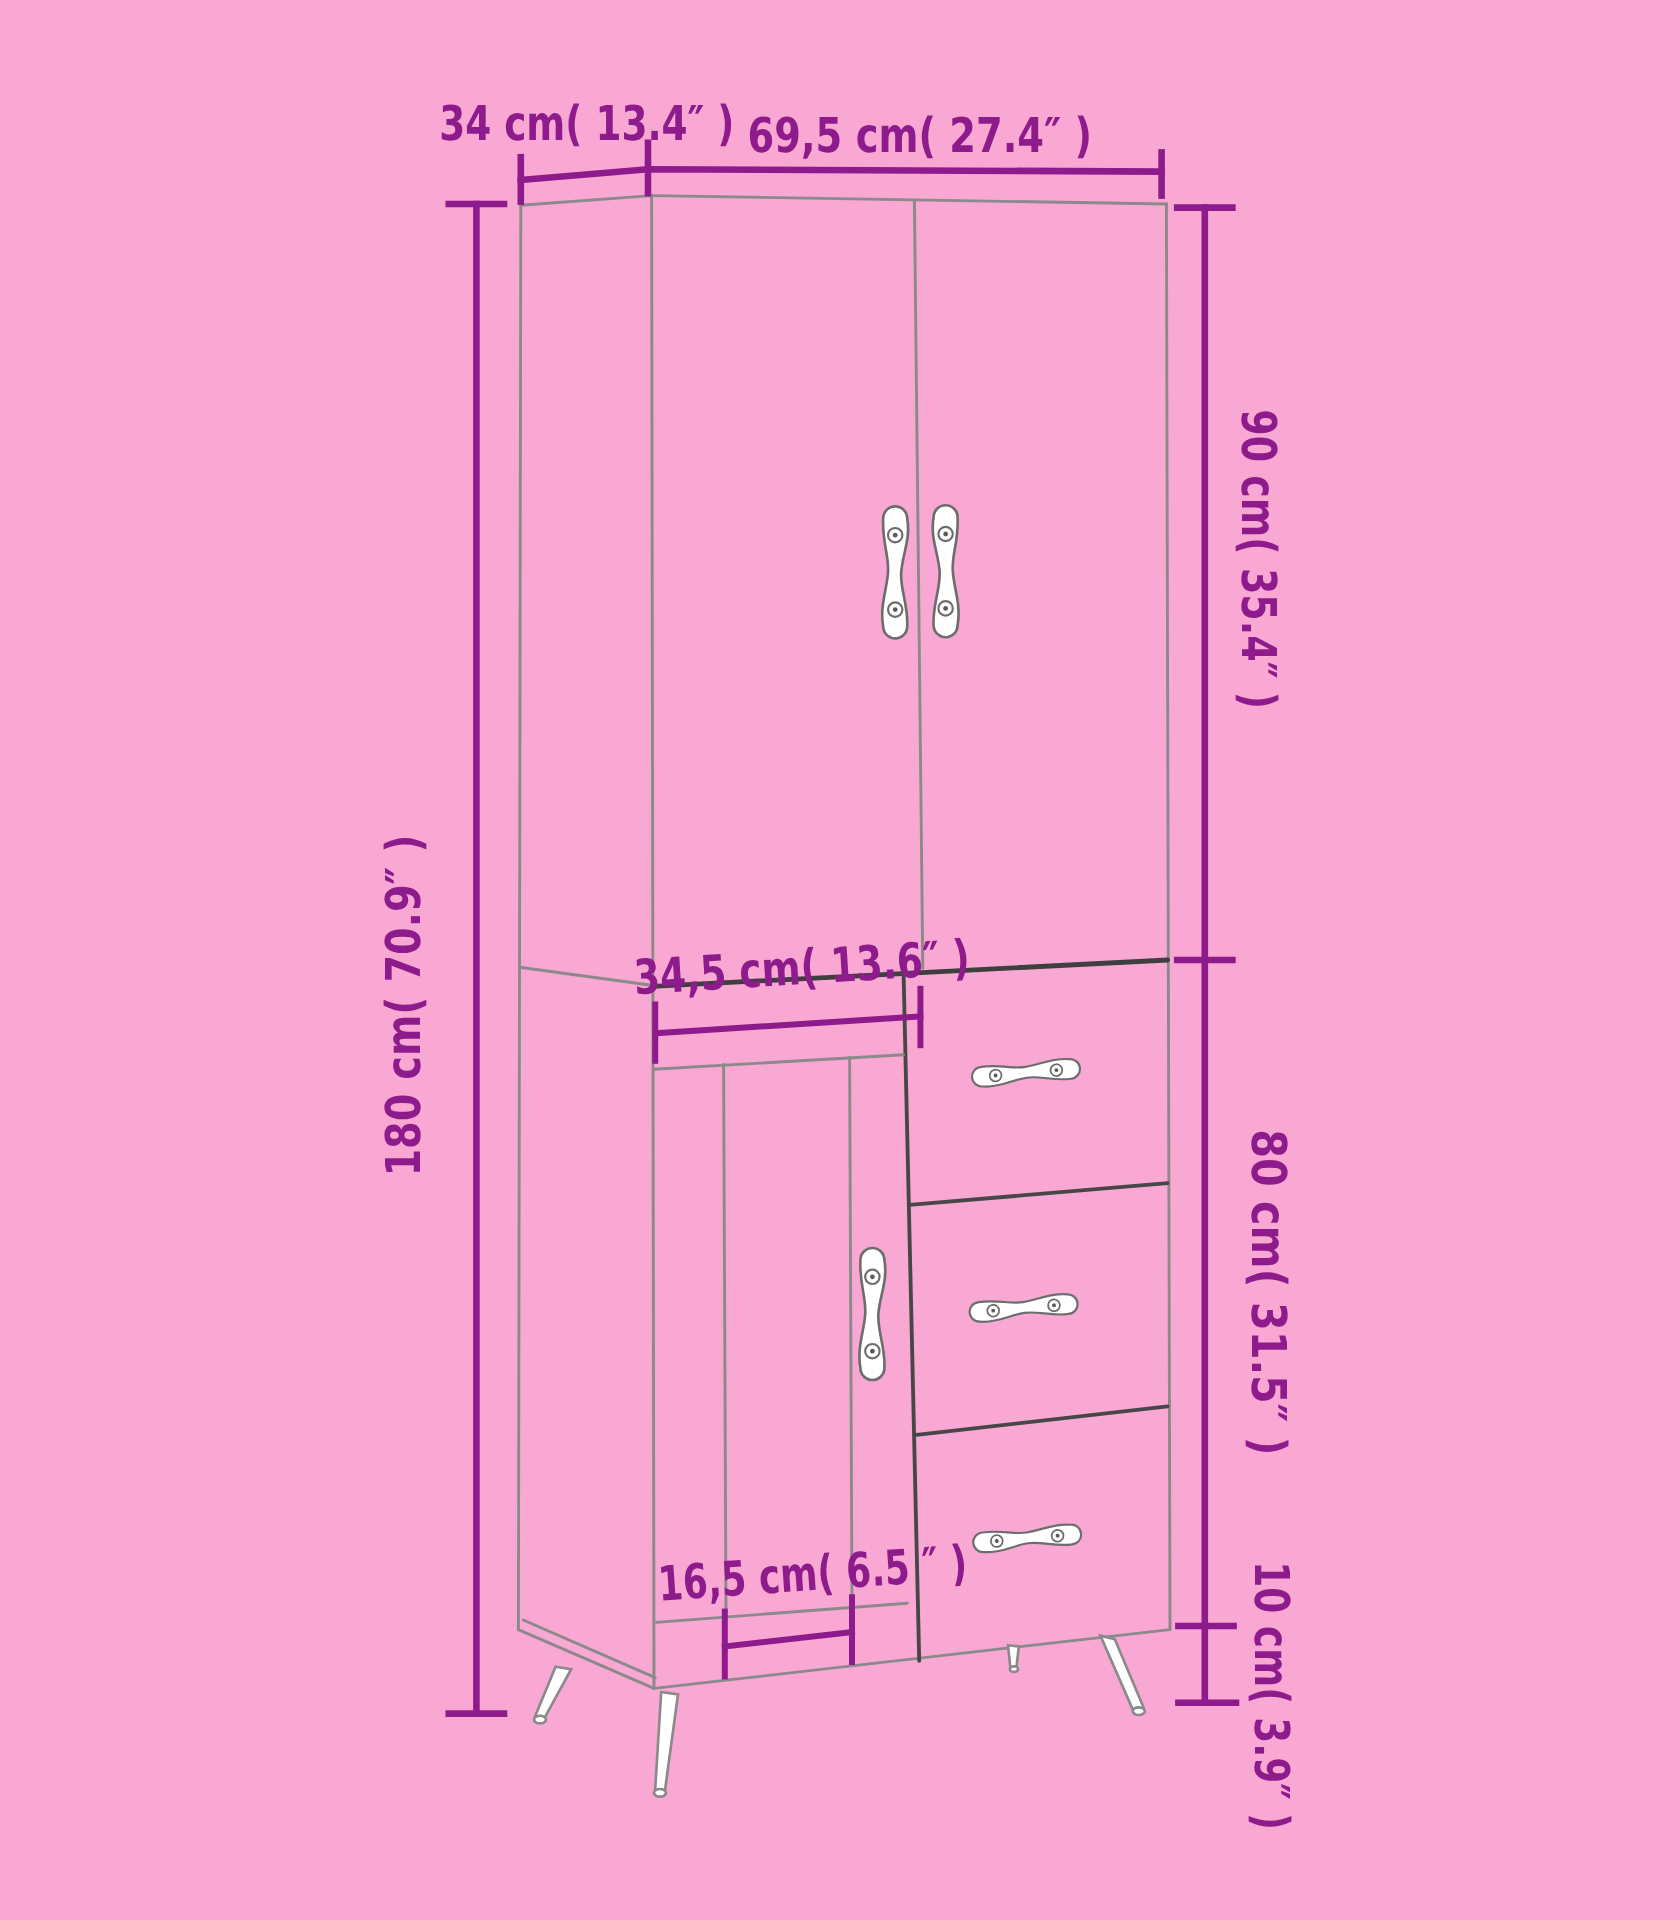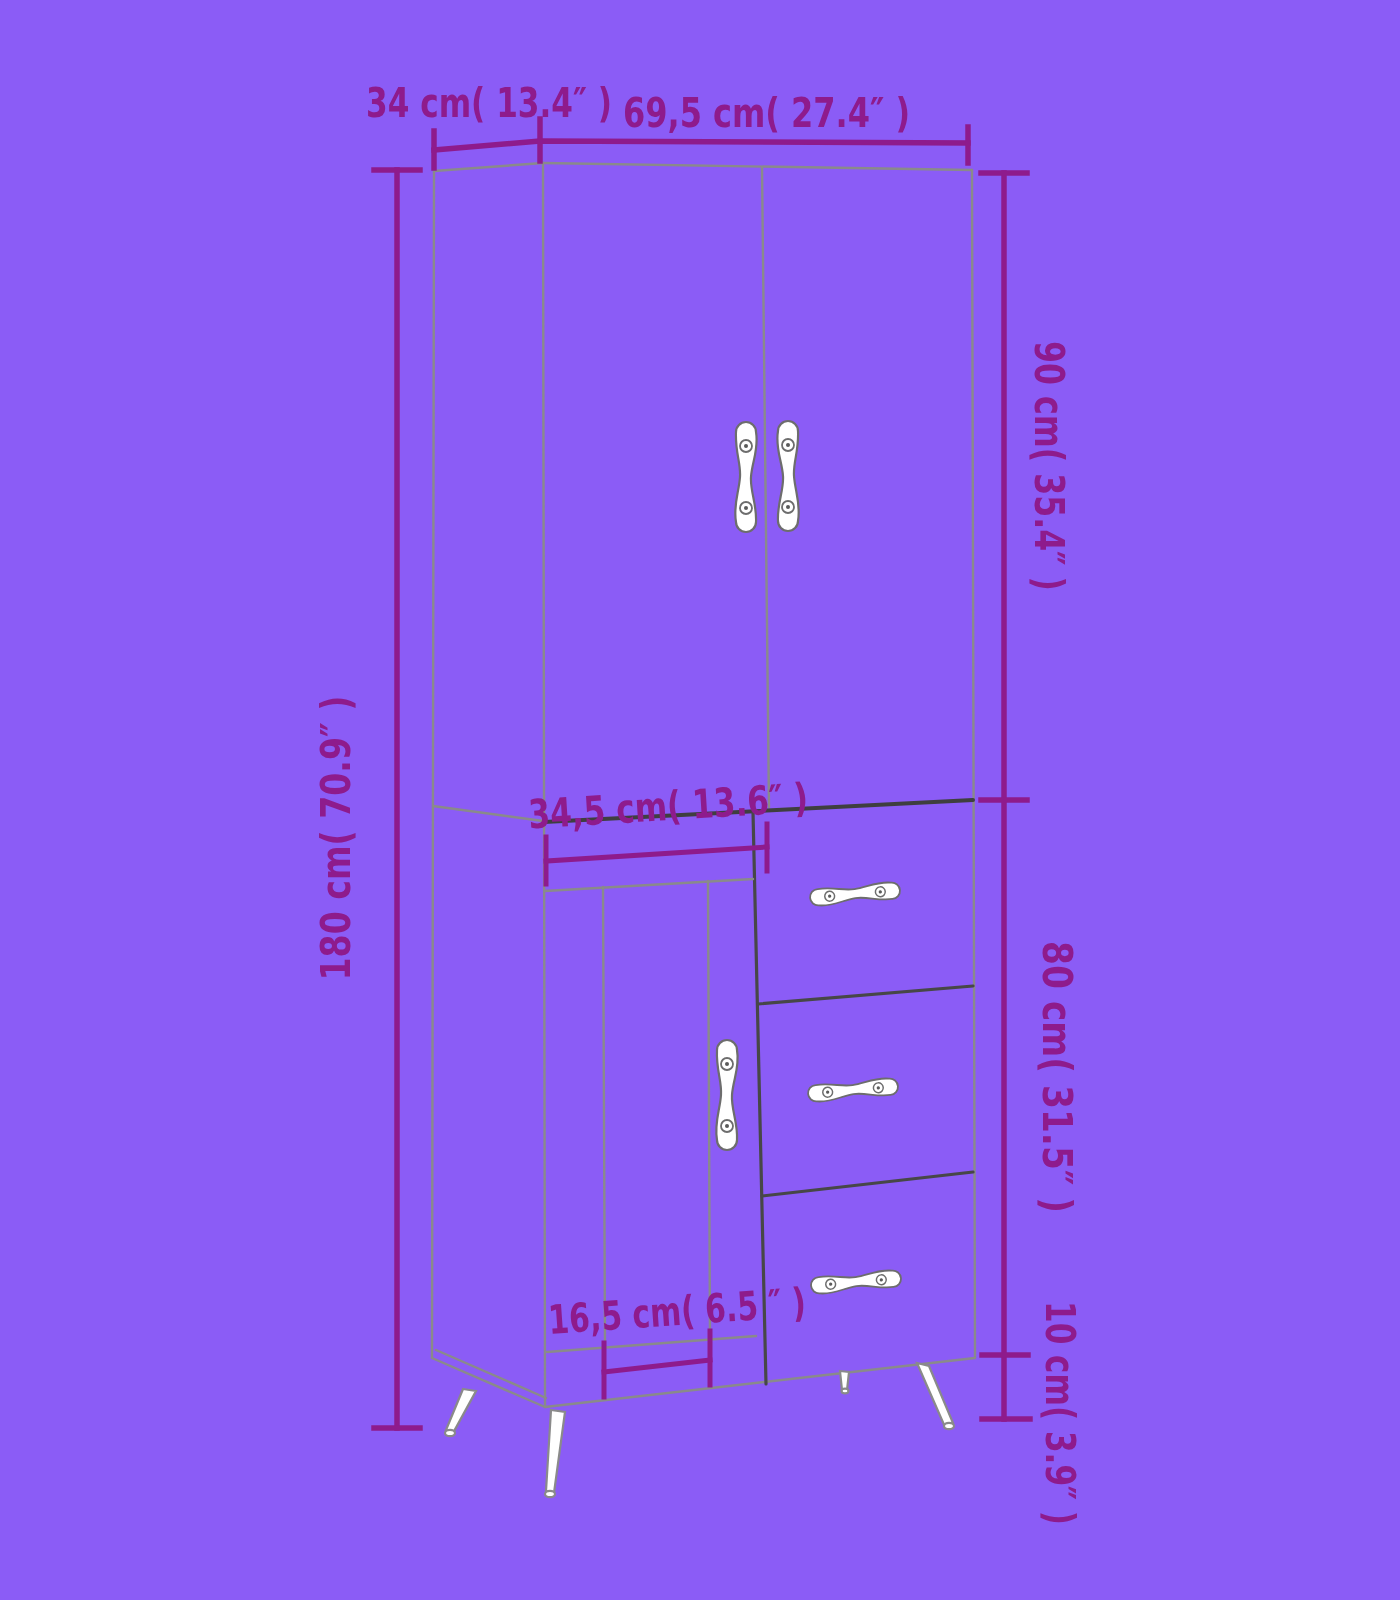--- a/index.html
+++ b/index.html
@@ -1,16 +1,16 @@
 <!DOCTYPE html>
 <html><head>
 <meta charset="utf-8">
 <style>
   html,body{margin:0;padding:0;background:#fdfdfd;}
-  .stage{position:relative;width:1400px;height:1600px;background:#8b5cf6;overflow:hidden;}
+  .stage{position:relative;width:1400px;height:1600px;background:#f9a8d4;overflow:hidden;}
   svg{display:block;}
   .dim{stroke:#8E1B8C;stroke-width:5.5;fill:none;stroke-linecap:square;}
   .dim-thin{stroke:#8E1B8C;stroke-width:5;fill:none;stroke-linecap:square;}
   .dimlabel{fill:#8E1B8C;font-family:"DejaVu Sans","Liberation Sans",sans-serif;
             font-weight:bold;font-size:40px;}
   .edge{stroke:#8a8a8a;stroke-width:2.4;fill:none;stroke-linecap:round;}
   .edge-dark{stroke:#3f3f3f;stroke-width:4;fill:none;stroke-linecap:round;}
   .edge-dark2{stroke:#474747;stroke-width:3.2;fill:none;stroke-linecap:round;}
   .handle{stroke:#6d6d6d;stroke-width:2.2;fill:#ffffff;}
   .screw{stroke:#6d6d6d;stroke-width:1.8;fill:#ffffff;}

